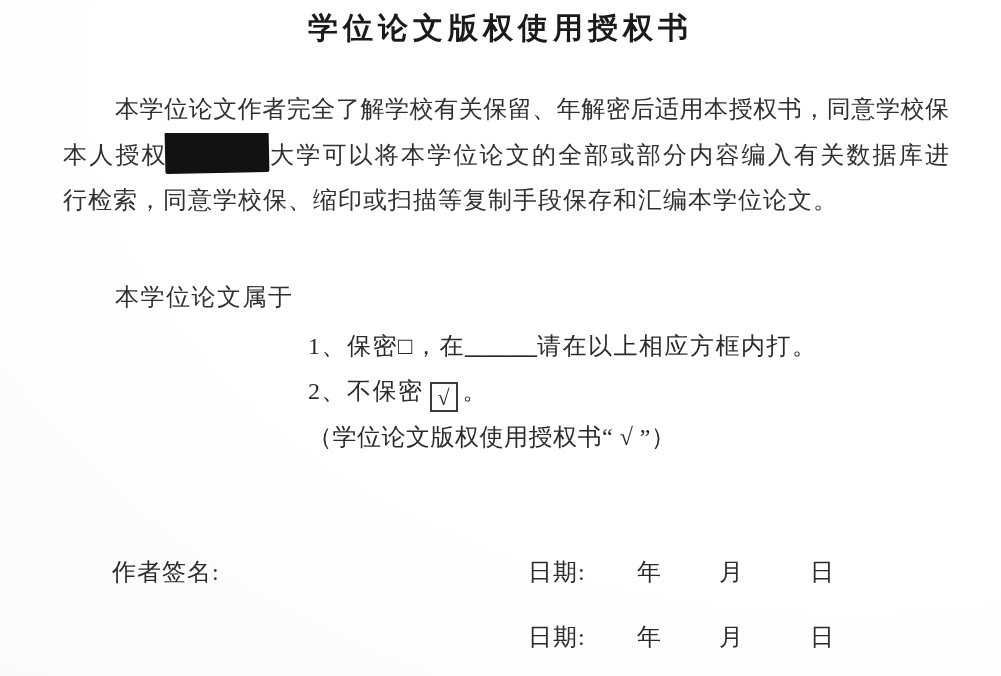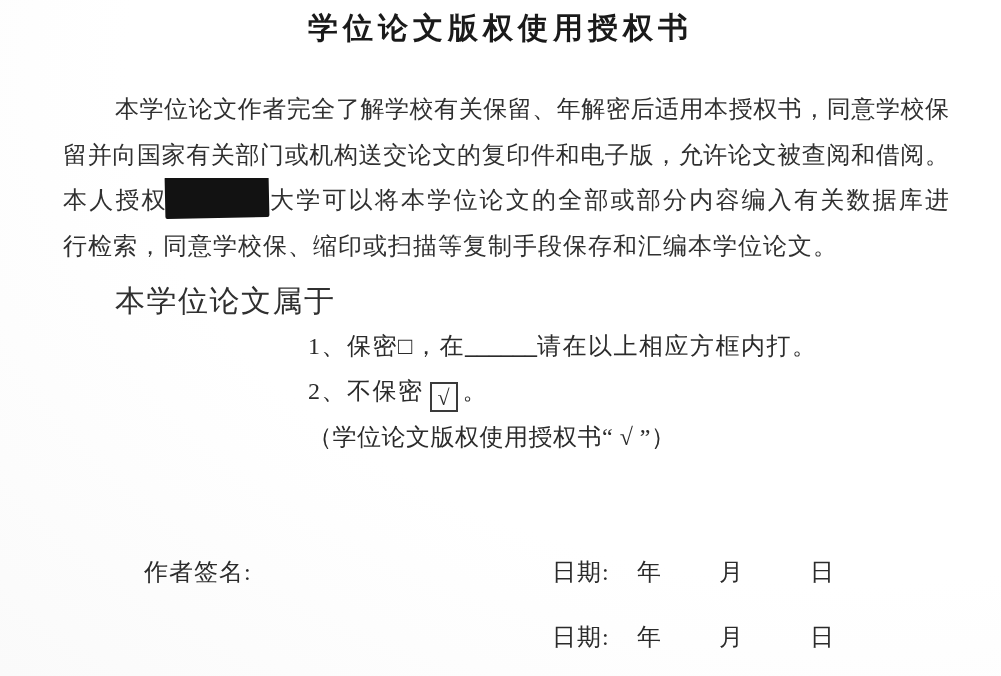--- a/index.html
+++ b/index.html
@@ -52,21 +52,21 @@
   .redaction-bar {
     position: absolute;
     left: -3px; right: -1px; top: -2px; bottom: 6px;
     background: #121212;
     transform: rotate(-1.2deg);
     border-radius: 2px;
   }
   .belongs {
     position: absolute;
     top: 281px; left: 115px;
-    font-size: 30px;
+    font-size: 24px;
     letter-spacing: 1.5px;
     color: #303030;
   }
   .options {
     position: absolute;
     top: 324px; left: 308px;
     font-size: 24px;
     color: #2b2b2b;
   }
   .opt-line {
@@ -94,36 +94,35 @@
   .note-line { height: 46px; line-height: 46px; letter-spacing: 0.5px; white-space: nowrap; }
   .sig-row {
     position: absolute;
     left: 0; width: 100%; height: 36px;
     font-size: 24px;
     color: #2b2b2b;
   }
   .sig-row-1 { top: 556px; }
   .sig-row-2 { top: 621px; }
   .sig-row span { position: absolute; letter-spacing: 1px; white-space: nowrap; }
-  .sig-label { left: 112px; margin-left: 32px; }
-  .date-label { left: 552px; }
+  .sig-label { left: 112px; }
+  .date-label { left: 528px; }
   .year-label { left: 637px; }
   .month-label { left: 719px; }
   .day-label { left: 810px; }
 </style>
 </head>
 <body>
 
 <div class="page">
 
   <h1 class="doc-title">学位论文版权使用授权书</h1>
 
   <div class="para">
     <div class="p-line justified indent">本学位论文作者完全了解学校有关保留、年解密后适用本授权书，同意学校保</div>
-    <div class="p-line justified">留并向国家有关部门或机构送交论文的复印件和电子版，允许论文被查阅和借阅。</div>
     <div class="p-line justified"><span>本人授权</span><span class="redacted"><span class="redacted-text">中南民族</span><span class="redaction-bar"></span></span><span>大学可以将本学位论文的全部或部分内容编入有关数据库进</span></div>
     <div class="p-line plain">行检索，同意学校保、缩印或扫描等复制手段保存和汇编本学位论文。</div>
   </div>
 
   <div class="belongs">本学位论文属于</div>
 
   <div class="options">
     <div class="opt-line"><span>1、保密</span><span>□</span><span>，在</span><span class="blank-field">______</span><span>请在以上相应方框内打。</span></div>
     <div class="opt-line"><span>2、不保密</span><span class="check-box"><span>√</span></span><span>。</span></div>
     <div class="note-line">（学位论文版权使用授权书“ √ ”）</div>

